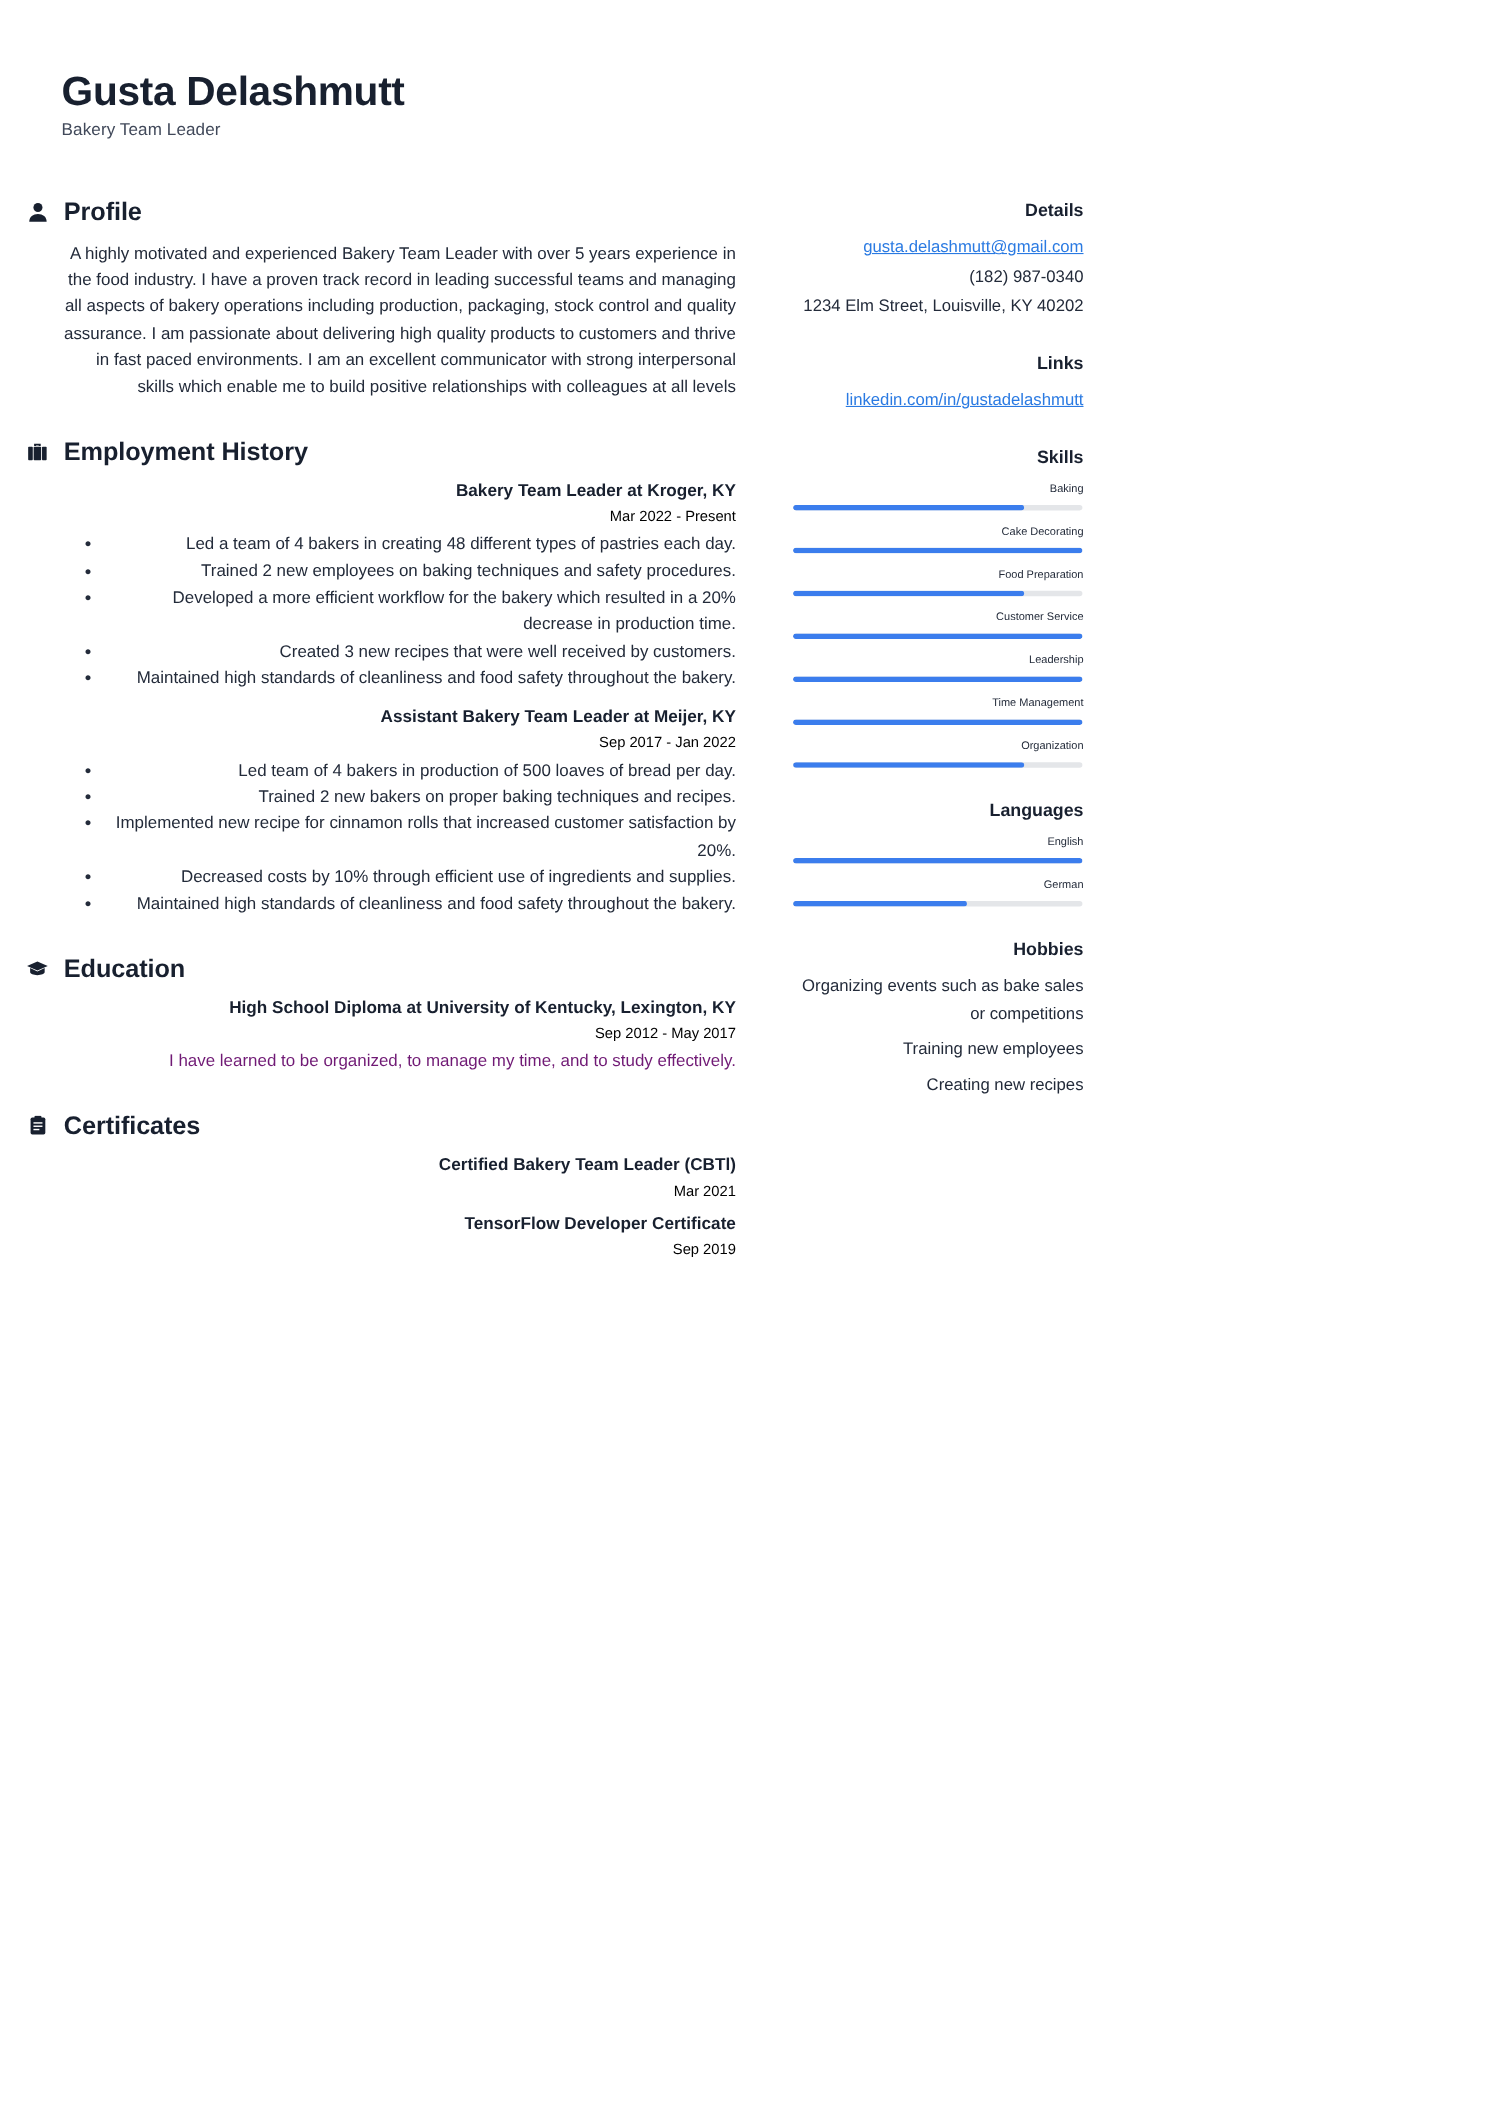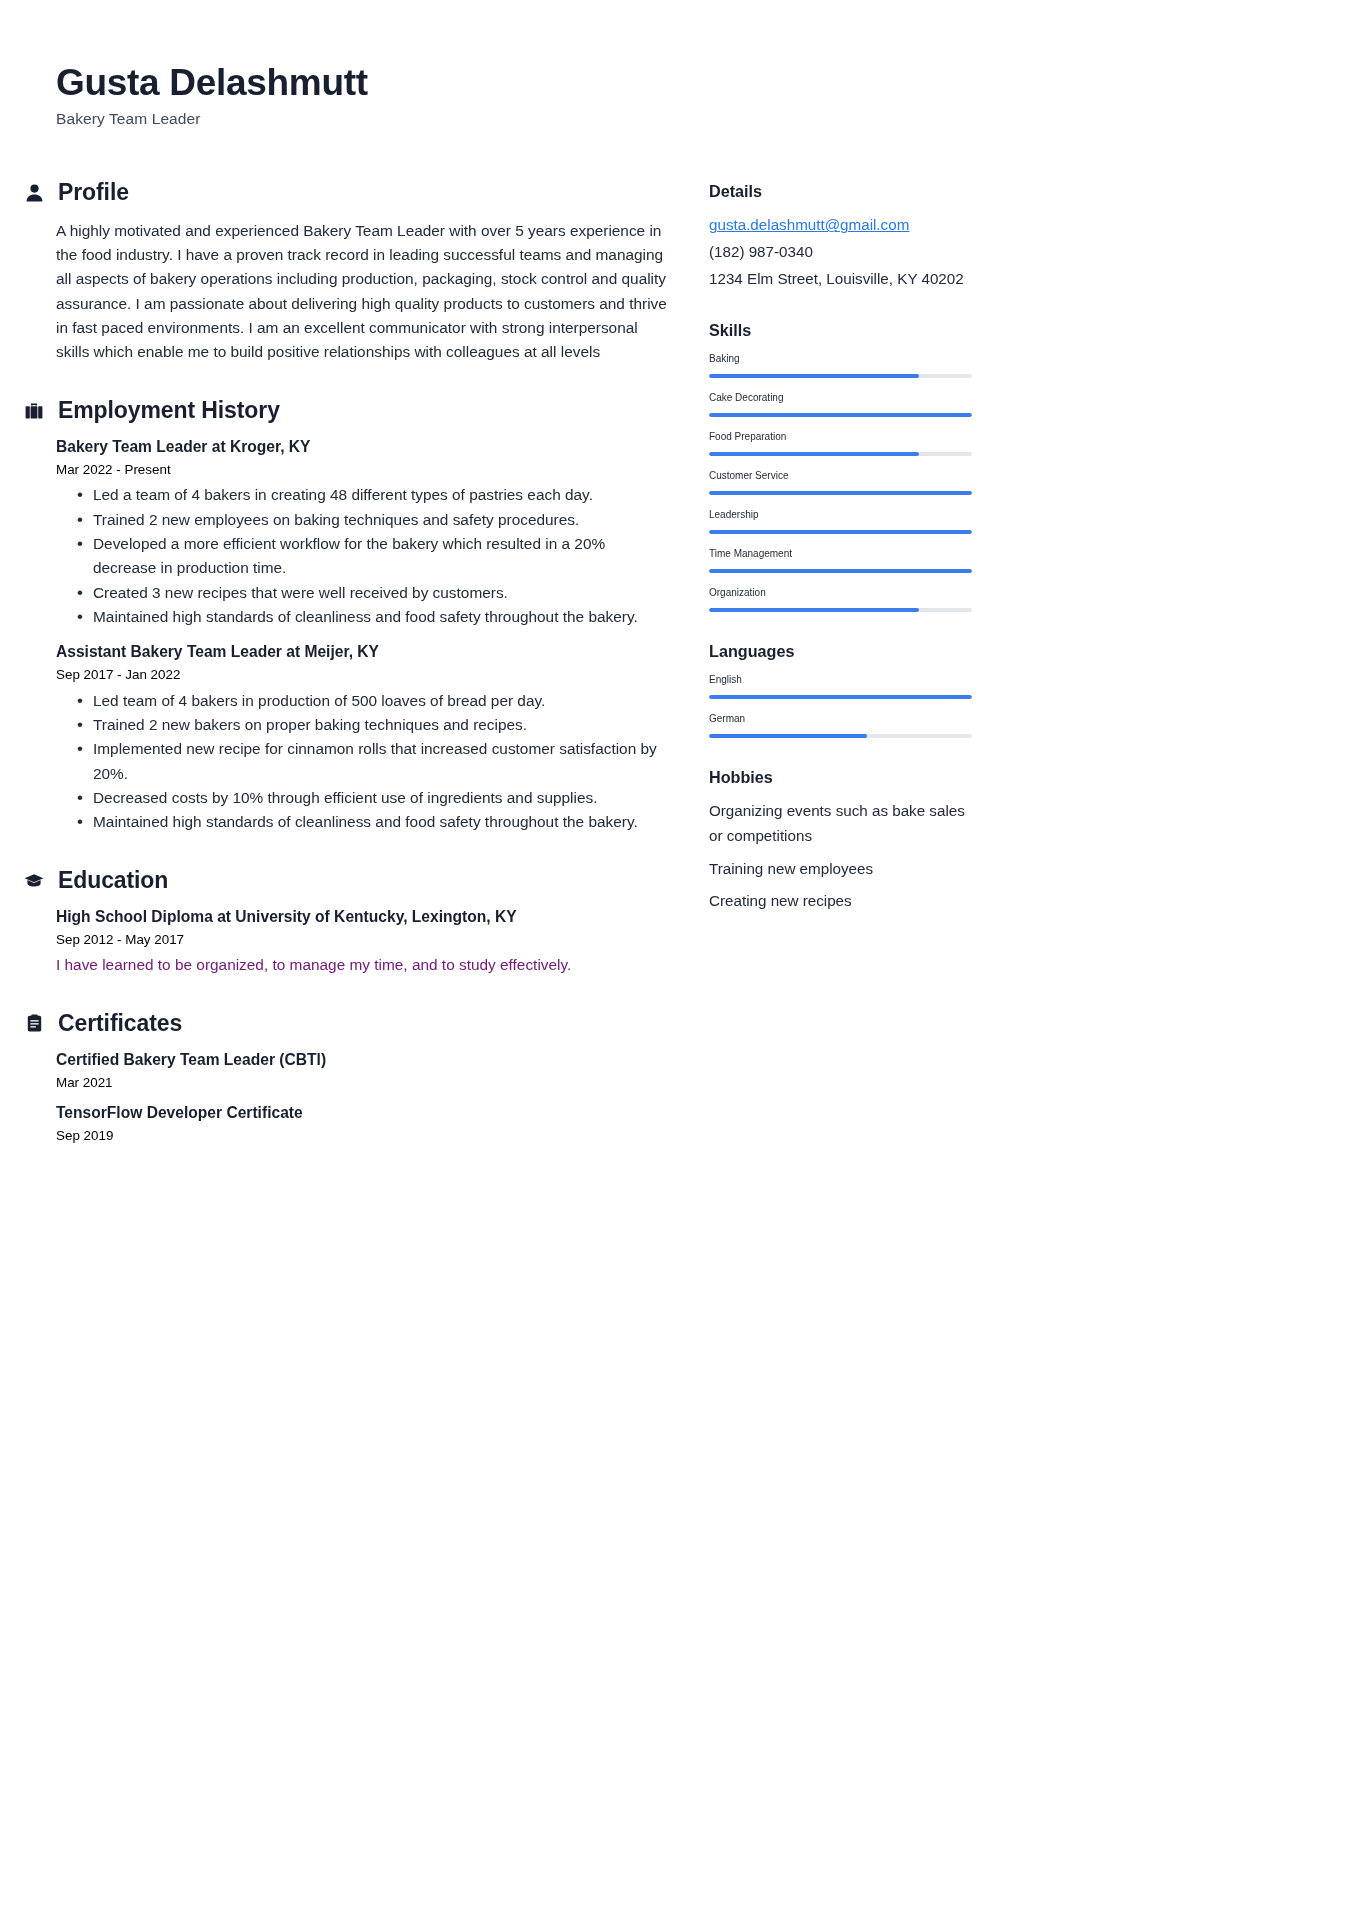--- a/index.html
+++ b/index.html
@@ -34,21 +34,22 @@
     font-weight: 400;
     color: #41495a;
     margin-top: 7px;
     letter-spacing: 0.1px;
   }
 
   
   .columns {
     display: flex;
     align-items: flex-start;
-    gap: 40px;
+    gap: 52px;
+    text-align: right;
   }
   .col-main { width: 613px; flex: none; }
   .col-side { width: 264px; flex: none; padding-top: 2px; }
 
   
   .section { margin-bottom: 33px; }
   .section:last-child { margin-bottom: 0; }
   .sec-head {
     display: flex;
     align-items: center;
@@ -290,20 +291,24 @@
 
     <div class="col-side">
 
       <div class="side-sec">
         <div class="side-title">Details</div>
         <a class="side-link">gusta.delashmutt@gmail.com</a>
         <div class="side-line">(182) 987-0340</div>
         <div class="side-line">1234 Elm Street, Louisville, KY 40202</div>
       </div>
 
+      <div class="side-sec">
+        <div class="side-title">Links</div>
+        <a class="side-link">linkedin.com/in/gustadelashmutt</a>
+      </div>
 
       <div class="side-sec">
         <div class="side-title">Skills</div>
 
         <div class="skill">
           <div class="skill-name">Baking</div>
           <div class="bar-track">
             <div class="bar-fill" style="width: 80%;"></div>
           </div>
         </div>

